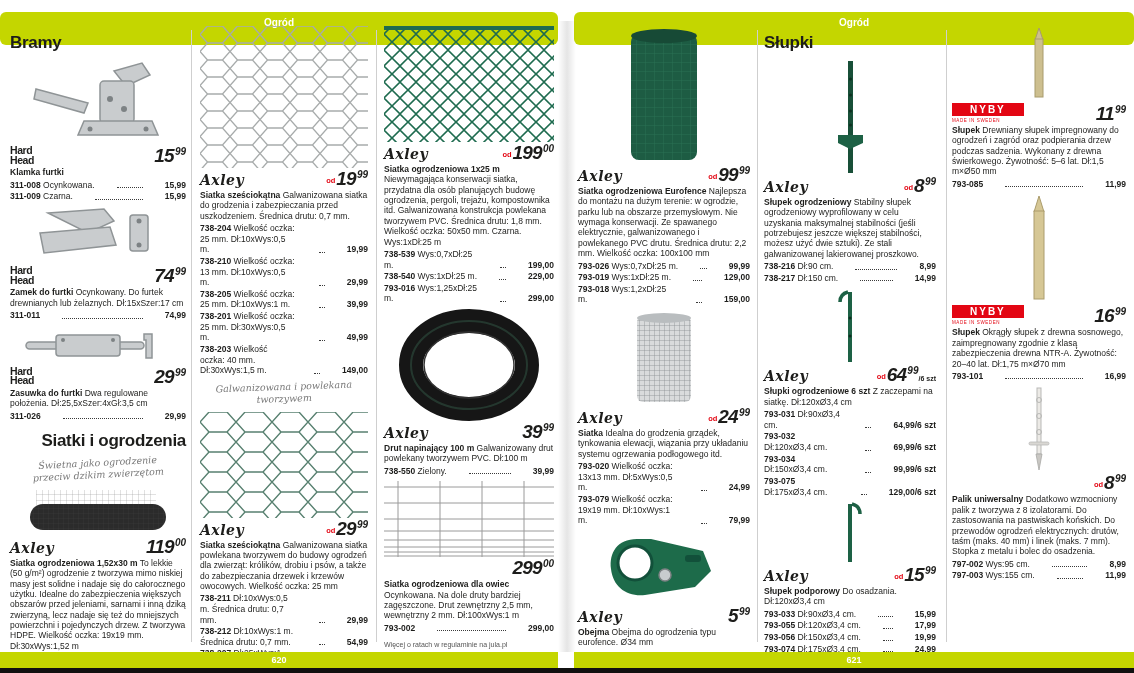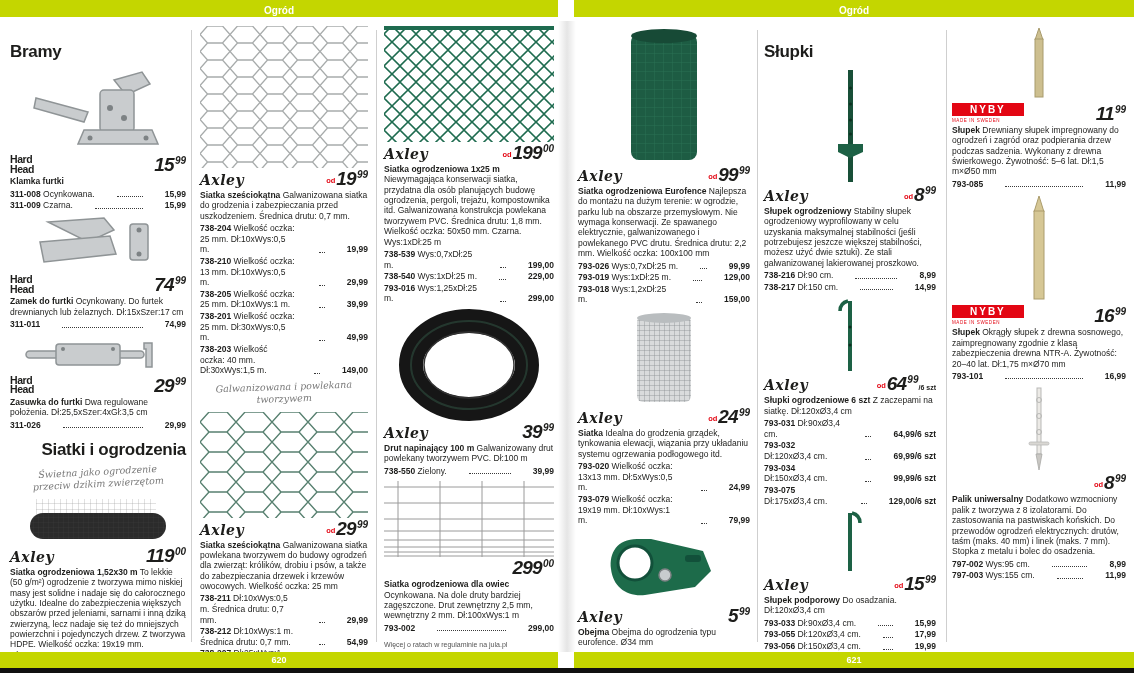--- a/index.html
+++ b/index.html
@@ -1,34 +1,34 @@
 <!DOCTYPE html>
 <html><head>
 <meta charset="utf-8">
 <style>
   html,body{margin:0;padding:0;}
   body{width:1134px;height:673px;background:#fff;font-family:"Liberation Sans",sans-serif;color:#1d1d1b;overflow:hidden;}
   #page{position:relative;width:1134px;height:673px;background:#fff;}
   .topbar,.botbar{position:absolute;background:#c4d600;}
-  .topbar{top:0;height:17px;}
+  .topbar{top:12px;height:33px;border-radius:6px;}
   .botbar{top:652px;height:16px;}
   .bar-label{color:#fff;font-weight:bold;font-size:10px;text-align:center;line-height:21px;}
   .botbar .bar-label{line-height:16px;font-size:9px;}
   .bottom-edge{position:absolute;left:0;top:668px;width:1134px;height:5px;background:#101010;}
   .seam{position:absolute;left:558px;top:21px;width:18px;height:631px;
         background:linear-gradient(to right,rgba(0,0,0,0),rgba(0,0,0,0.10) 50%,rgba(0,0,0,0));}
   .vdiv{position:absolute;top:30px;height:612px;width:1px;background:#cfcfcf;}
   .col{position:absolute;top:26px;}
   #col1{left:10px;width:176px;}
   #col2{left:200px;width:168px;}
   #col3{left:384px;width:170px;}
   #col4{left:578px;width:172px;}
   #col5{left:764px;width:172px;}
   #col6{left:952px;width:174px;}
-  .h1{font-size:17px;font-weight:bold;margin:16px 0 6px 0;letter-spacing:-0.3px;}
+  .h1{font-size:17px;font-weight:bold;margin:7px 0 6px 0;letter-spacing:-0.3px;}
   .product{margin-bottom:5px;}
   .pimg{display:block;margin:0 auto 1px auto;}
   .pr-head{display:flex;justify-content:space-between;align-items:flex-end;margin:1px 0 2px 0;}
   .pr-head.right-only{justify-content:flex-end;}
   .axley{font-family:"DejaVu Serif",serif;font-style:italic;font-weight:bold;font-size:14px;letter-spacing:0.5px;}
   .hardhead{font-weight:800;font-size:10.5px;line-height:0.92;width:32px;display:inline-block;letter-spacing:-0.4px;}
   .nyby-wrap{display:inline-block;}
   .nyby{background:#e30613;color:#fff;font-weight:800;font-size:10px;letter-spacing:2px;padding:1px 18px;display:inline-block;}
   .nyby-sub{color:#e30613;font-size:4.5px;letter-spacing:0.6px;margin-top:1px;}
   .price{font-weight:800;font-style:italic;font-size:19px;letter-spacing:-0.8px;white-space:nowrap;line-height:1;}

